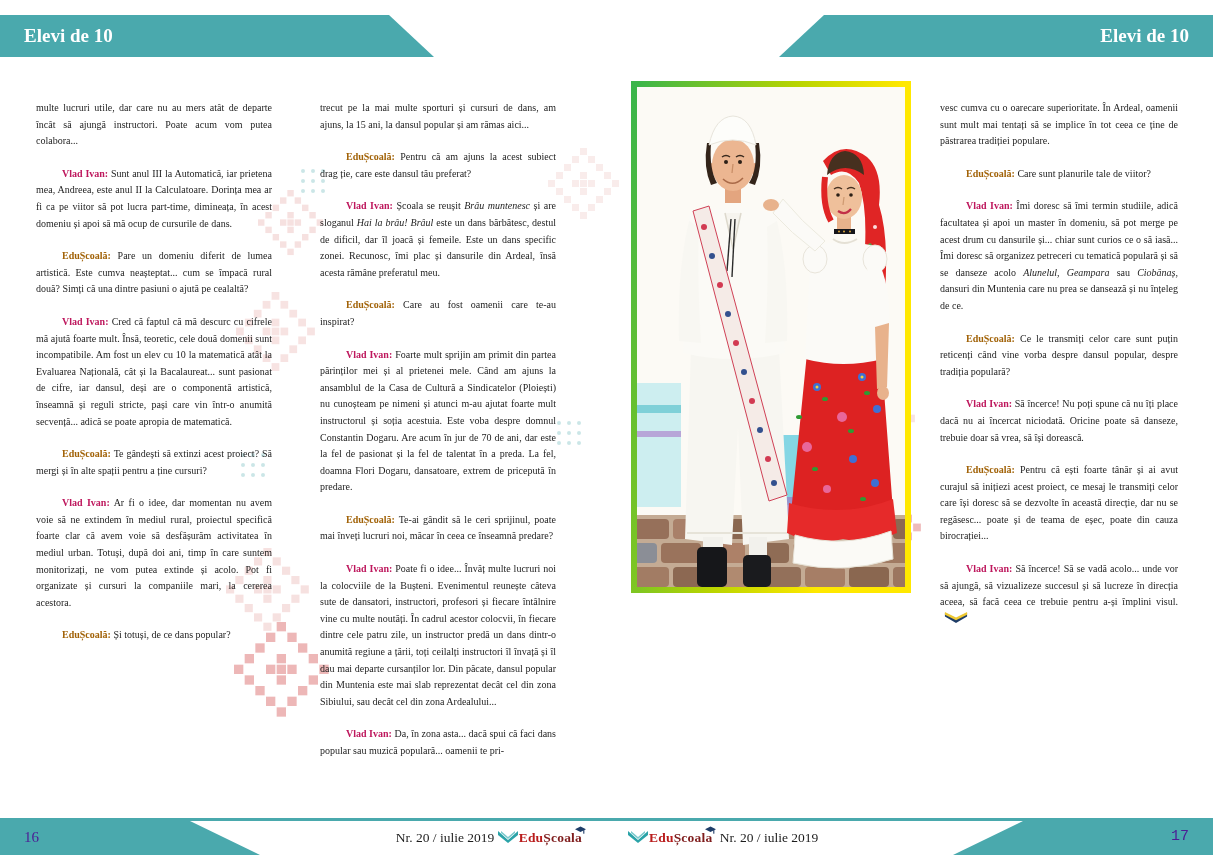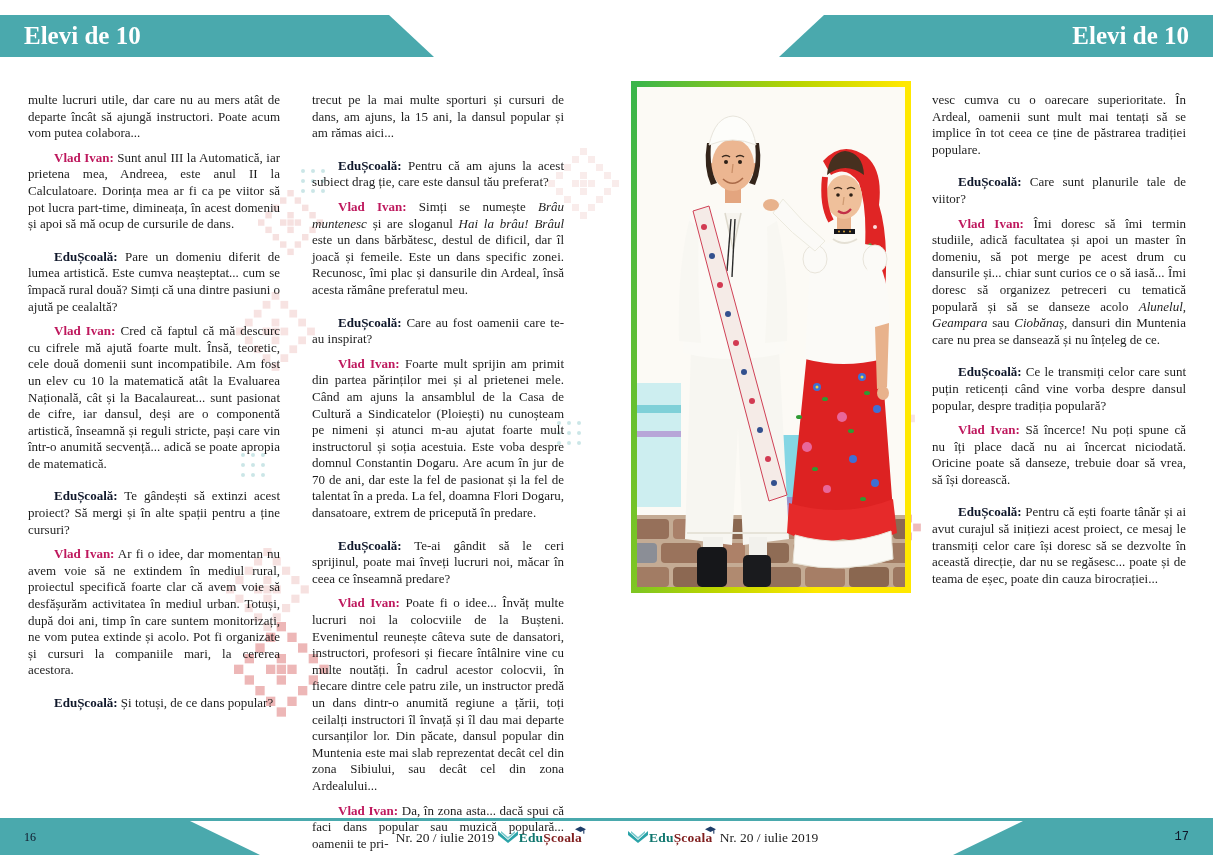--- a/index.html
+++ b/index.html
@@ -7,53 +7,53 @@
     width:1213px;height:855px;position:relative;overflow:hidden;
     background:#ffffff;
     font-family:"Liberation Serif","DejaVu Serif",serif;
     color:#1d1d1d;
   }
   
   .band{position:absolute;background:#4aa9ad;height:42px;top:15px;z-index:4;}
   #band-tl{left:0;width:434px;clip-path:polygon(0 0,389px 0,434px 100%,0 100%);}
   #band-tr{right:0;width:434px;clip-path:polygon(45px 0,434px 0,434px 100%,0 100%);}
   .band-title{
-    color:#ffffff;font-weight:700;font-size:25px;line-height:42px;
+    color:#ffffff;font-weight:700;font-size:19px;line-height:42px;
     padding:0 24px;white-space:nowrap;
   }
   #band-tr .band-title{text-align:right;}
   .fband{position:absolute;background:#4aa9ad;height:34px;top:821px;z-index:4;}
   #band-bl{left:0;width:260px;clip-path:polygon(0 0,190px 0,260px 100%,0 100%);}
   #band-br{right:0;width:260px;clip-path:polygon(70px 0,260px 0,260px 100%,0 100%);font-family:Liberation Mono, monospace;}
-  .page-num{color:#0f172a;font-size:12px;line-height:32px;padding:0 24px;}
+  .page-num{color:#4c1d95;font-size:15px;line-height:32px;padding:0 24px;}
   #band-br .page-num{text-align:right;}
   #footer-rule{position:absolute;left:0;top:818px;width:1213px;height:2.5px;background:#4aa9ad;z-index:3;}
   .footer-issue{
     position:absolute;top:826px;font-size:13.5px;color:#1d1d1d;z-index:5;white-space:nowrap;
   }
   #footer-issue-left{left:260px;width:326px;text-align:right;}
   #footer-issue-right{left:628px;width:340px;text-align:left;}
   
   .logo{display:inline-block;font-weight:700;letter-spacing:.2px;}
-  .logo .logo-edu{color:#0f766e;}
+  .logo .logo-edu{color:#b91c1c;}
   .logo .logo-scoala{color:#7f1d1d;}
   .logo svg.vmark{width:20px;height:12px;vertical-align:-1px;margin-right:1px;}
   .logo svg.cap{width:11px;height:9px;vertical-align:7px;margin-left:-7px;}
   
   .col{position:absolute;z-index:2;}
   #col-l1{left:20px;top:84px;width:268px;}
   #col-l2{left:304px;top:84px;width:268px;}
   #col-r{left:924px;top:84px;width:270px;}
   p.para{
-    margin:8px;font-size:13px;line-height:16.6px;text-align:justify;
+    margin:16px;font-size:10px;line-height:16.6px;text-align:justify;
     color:#1d1d1d;
   }
   p.para.gap{margin-top:16px;}
   p.para.ind{text-indent:26px;}
-  .sp-edu{font-weight:700;color:#0f172a;}
+  .sp-edu{font-weight:700;color:#a16207;}
   .sp-vlad{font-weight:700;color:#be185d;}
   .it{font-style:italic;}
   .end-mark{width:24px;height:13px;vertical-align:-2px;margin-left:4px;}
   
   #photo-frame{
     position:absolute;left:631px;top:81px;z-index:3;
     width:268px;height:500px;
     border:6px solid;border-image:linear-gradient(100deg,#3ab54a,#b8d400 45%,#ffe800 75%) 1;
     background:#fcfaf5;
   }
@@ -155,34 +155,38 @@
     <p class="para ind"><span class="sp-vlad">Vlad Ivan:</span><span> Sunt anul III la Automatică, iar prietena mea, Andreea, este anul II la Calculatoare. Dorința mea ar fi ca pe viitor să pot lucra part-time, dimineața, în acest domeniu și apoi să mă ocup de cursurile de dans.</span></p>
     <p class="para gap ind"><span class="sp-edu">EduȘcoală:</span><span> Pare un domeniu diferit de lumea artistică. Este cumva neașteptat... cum se împacă rural două? Simți că una dintre pasiuni o ajută pe cealaltă?</span></p>
     <p class="para ind"><span class="sp-vlad">Vlad Ivan:</span><span> Cred că faptul că mă descurc cu cifrele mă ajută foarte mult. Însă, teoretic, cele două domenii sunt incompatibile. Am fost un elev cu 10 la matematică atât la Evaluarea Națională, cât și la Bacalaureat... sunt pasionat de cifre, iar dansul, deși are o componentă artistică, înseamnă și reguli stricte, pași care vin într-o anumită secvență... adică se poate apropia de matematică.</span></p>
     <p class="para gap ind"><span class="sp-edu">EduȘcoală:</span><span> Te gândești să extinzi acest proiect? Să mergi și în alte spații pentru a ține cursuri?</span></p>
     <p class="para ind"><span class="sp-vlad">Vlad Ivan:</span><span> Ar fi o idee, dar momentan nu avem voie să ne extindem în mediul rural, proiectul specifică foarte clar că avem voie să desfășurăm activitatea în mediul urban. Totuși, după doi ani, timp în care suntem monitorizați, ne vom putea extinde și acolo. Pot fi organizate și cursuri la companiile mari, la cererea acestora.</span></p>
     <p class="para gap ind"><span class="sp-edu">EduȘcoală:</span><span> Și totuși, de ce dans popular?</span></p>
   </div>
 <div class="col" id="col-l2">
     <p class="para"><span>trecut pe la mai multe sporturi și cursuri de dans, am ajuns, la 15 ani, la dansul popular și am rămas aici...</span></p>
     <p class="para gap ind"><span class="sp-edu">EduȘcoală:</span><span> Pentru că am ajuns la acest subiect drag ție, care este dansul tău preferat?</span></p>
-    <p class="para ind"><span class="sp-vlad">Vlad Ivan:</span><span> Simți se numește </span><span class="it">Brâu muntenesc</span><span> și are sloganul </span><span class="it">Hai la brâu! Brâul</span><span> este un dans bărbătesc, destul de dificil, dar îl joacă și femeile. Este un dans specific zonei. Recunosc, îmi plac și dansurile din Ardeal, însă acesta rămâne preferatul meu.</span></p>
+    <p class="para ind"><span class="sp-vlad">Vlad Ivan:</span><span> Școala se reușit </span><span class="it">Brâu muntenesc</span><span> și are sloganul </span><span class="it">Hai la brâu! Brâul</span><span> este un dans bărbătesc, destul de dificil, dar îl joacă și femeile. Este un dans specific zonei. Recunosc, îmi plac și dansurile din Ardeal, însă acesta rămâne preferatul meu.</span></p>
     <p class="para gap ind"><span class="sp-edu">EduȘcoală:</span><span> Care au fost oamenii care te-au inspirat?</span></p>
     <p class="para ind"><span class="sp-vlad">Vlad Ivan:</span><span> Foarte mult sprijin am primit din partea părinților mei și al prietenei mele. Când am ajuns la ansamblul de la Casa de Cultură a Sindicatelor (Ploiești) nu cunoșteam pe nimeni și atunci m-au ajutat foarte mult instructorul și soția acestuia. Este voba despre domnul Constantin Dogaru. Are acum în jur de 70 de ani, dar este la fel de pasionat și la fel de talentat în a preda. La fel, doamna Flori Dogaru, dansatoare, extrem de pricepută în predare.</span></p>
     <p class="para gap ind"><span class="sp-edu">EduȘcoală:</span><span> Te-ai gândit să le ceri sprijinul, poate mai înveți lucruri noi, măcar în ceea ce înseamnă predare?</span></p>
     <p class="para ind"><span class="sp-vlad">Vlad Ivan:</span><span> Poate fi o idee... Învăț multe lucruri noi la colocviile de la Bușteni. Evenimentul reunește câteva sute de dansatori, instructori, profesori și fiecare întâlnire vine cu multe noutăți. În cadrul acestor colocvii, în fiecare dintre cele patru zile, un instructor predă un dans dintr-o anumită regiune a țării, toți ceilalți instructori îl învață și îl dau mai departe cursanților lor. Din păcate, dansul popular din Muntenia este mai slab reprezentat decât cel din zona Sibiului, sau decât cel din zona Ardealului...</span></p>
     <p class="para ind"><span class="sp-vlad">Vlad Ivan:</span><span> Da, în zona asta... dacă spui că faci dans popular sau muzică populară... oamenii te pri-</span></p>
   </div>
 <div class="col" id="col-r">
     <p class="para"><span>vesc cumva cu o oarecare superioritate. În Ardeal, oamenii sunt mult mai tentați să se implice în tot ceea ce ține de păstrarea tradiției populare.</span></p>
     <p class="para gap ind"><span class="sp-edu">EduȘcoală:</span><span> Care sunt planurile tale de viitor?</span></p>
     <p class="para ind"><span class="sp-vlad">Vlad Ivan:</span><span> Îmi doresc să îmi termin studiile, adică facultatea și apoi un master în domeniu, să pot merge pe acest drum cu dansurile și... chiar sunt curios ce o să iasă... Îmi doresc să organizez petreceri cu tematică populară și să se danseze acolo </span><span class="it">Alunelul</span><span>, </span><span class="it">Geampara</span><span> sau </span><span class="it">Ciobănaș</span><span>, dansuri din Muntenia care nu prea se dansează și nu înțeleg de ce.</span></p>
     <p class="para gap ind"><span class="sp-edu">EduȘcoală:</span><span> Ce le transmiți celor care sunt puțin reticenți când vine vorba despre dansul popular, despre tradiția populară?</span></p>
     <p class="para ind"><span class="sp-vlad">Vlad Ivan:</span><span> Să încerce! Nu poți spune că nu îți place dacă nu ai încercat niciodată. Oricine poate să danseze, trebuie doar să vrea, să își dorească.</span></p>
     <p class="para gap ind"><span class="sp-edu">EduȘcoală:</span><span> Pentru că ești foarte tânăr și ai avut curajul să inițiezi acest proiect, ce mesaj le transmiți celor care își doresc să se dezvolte în această direcție, dar nu se regăsesc... poate și de teama de eșec, poate din cauza birocrației...</span></p>
+    <p class="para ind"><span class="sp-vlad">Vlad Ivan:</span><span> Să încerce! Să se vadă acolo... unde vor să ajungă, să vizualizeze succesul și să lucreze în direcția aceea, să facă ceea ce trebuie pentru a-și împlini visul.</span><svg class="end-mark" viewBox="0 0 26 14">
+        <path d="M1 2 L13 9 L25 2 L25 6 L13 13 L1 6 Z" fill="#1f3d68"></path>
+        <path d="M1 1 L13 7 L25 1 L25 4 L13 10 L1 4 Z" fill="#eec832"></path>
+      </svg></p>
   </div>
 
 <div id="photo-frame">
   <svg viewBox="0 0 268 500">
     <rect width="268" height="500" fill="#fcfaf5"></rect>
 
     <rect x="0" y="296" width="44" height="124" fill="#cdeef0"></rect>
     <rect x="0" y="318" width="44" height="8" fill="#7fd0d8"></rect>
     <rect x="0" y="344" width="44" height="6" fill="#b7a6d8"></rect>
     <rect x="146" y="348" width="26" height="70" fill="#6fcfe0" opacity="0.85"></rect>

